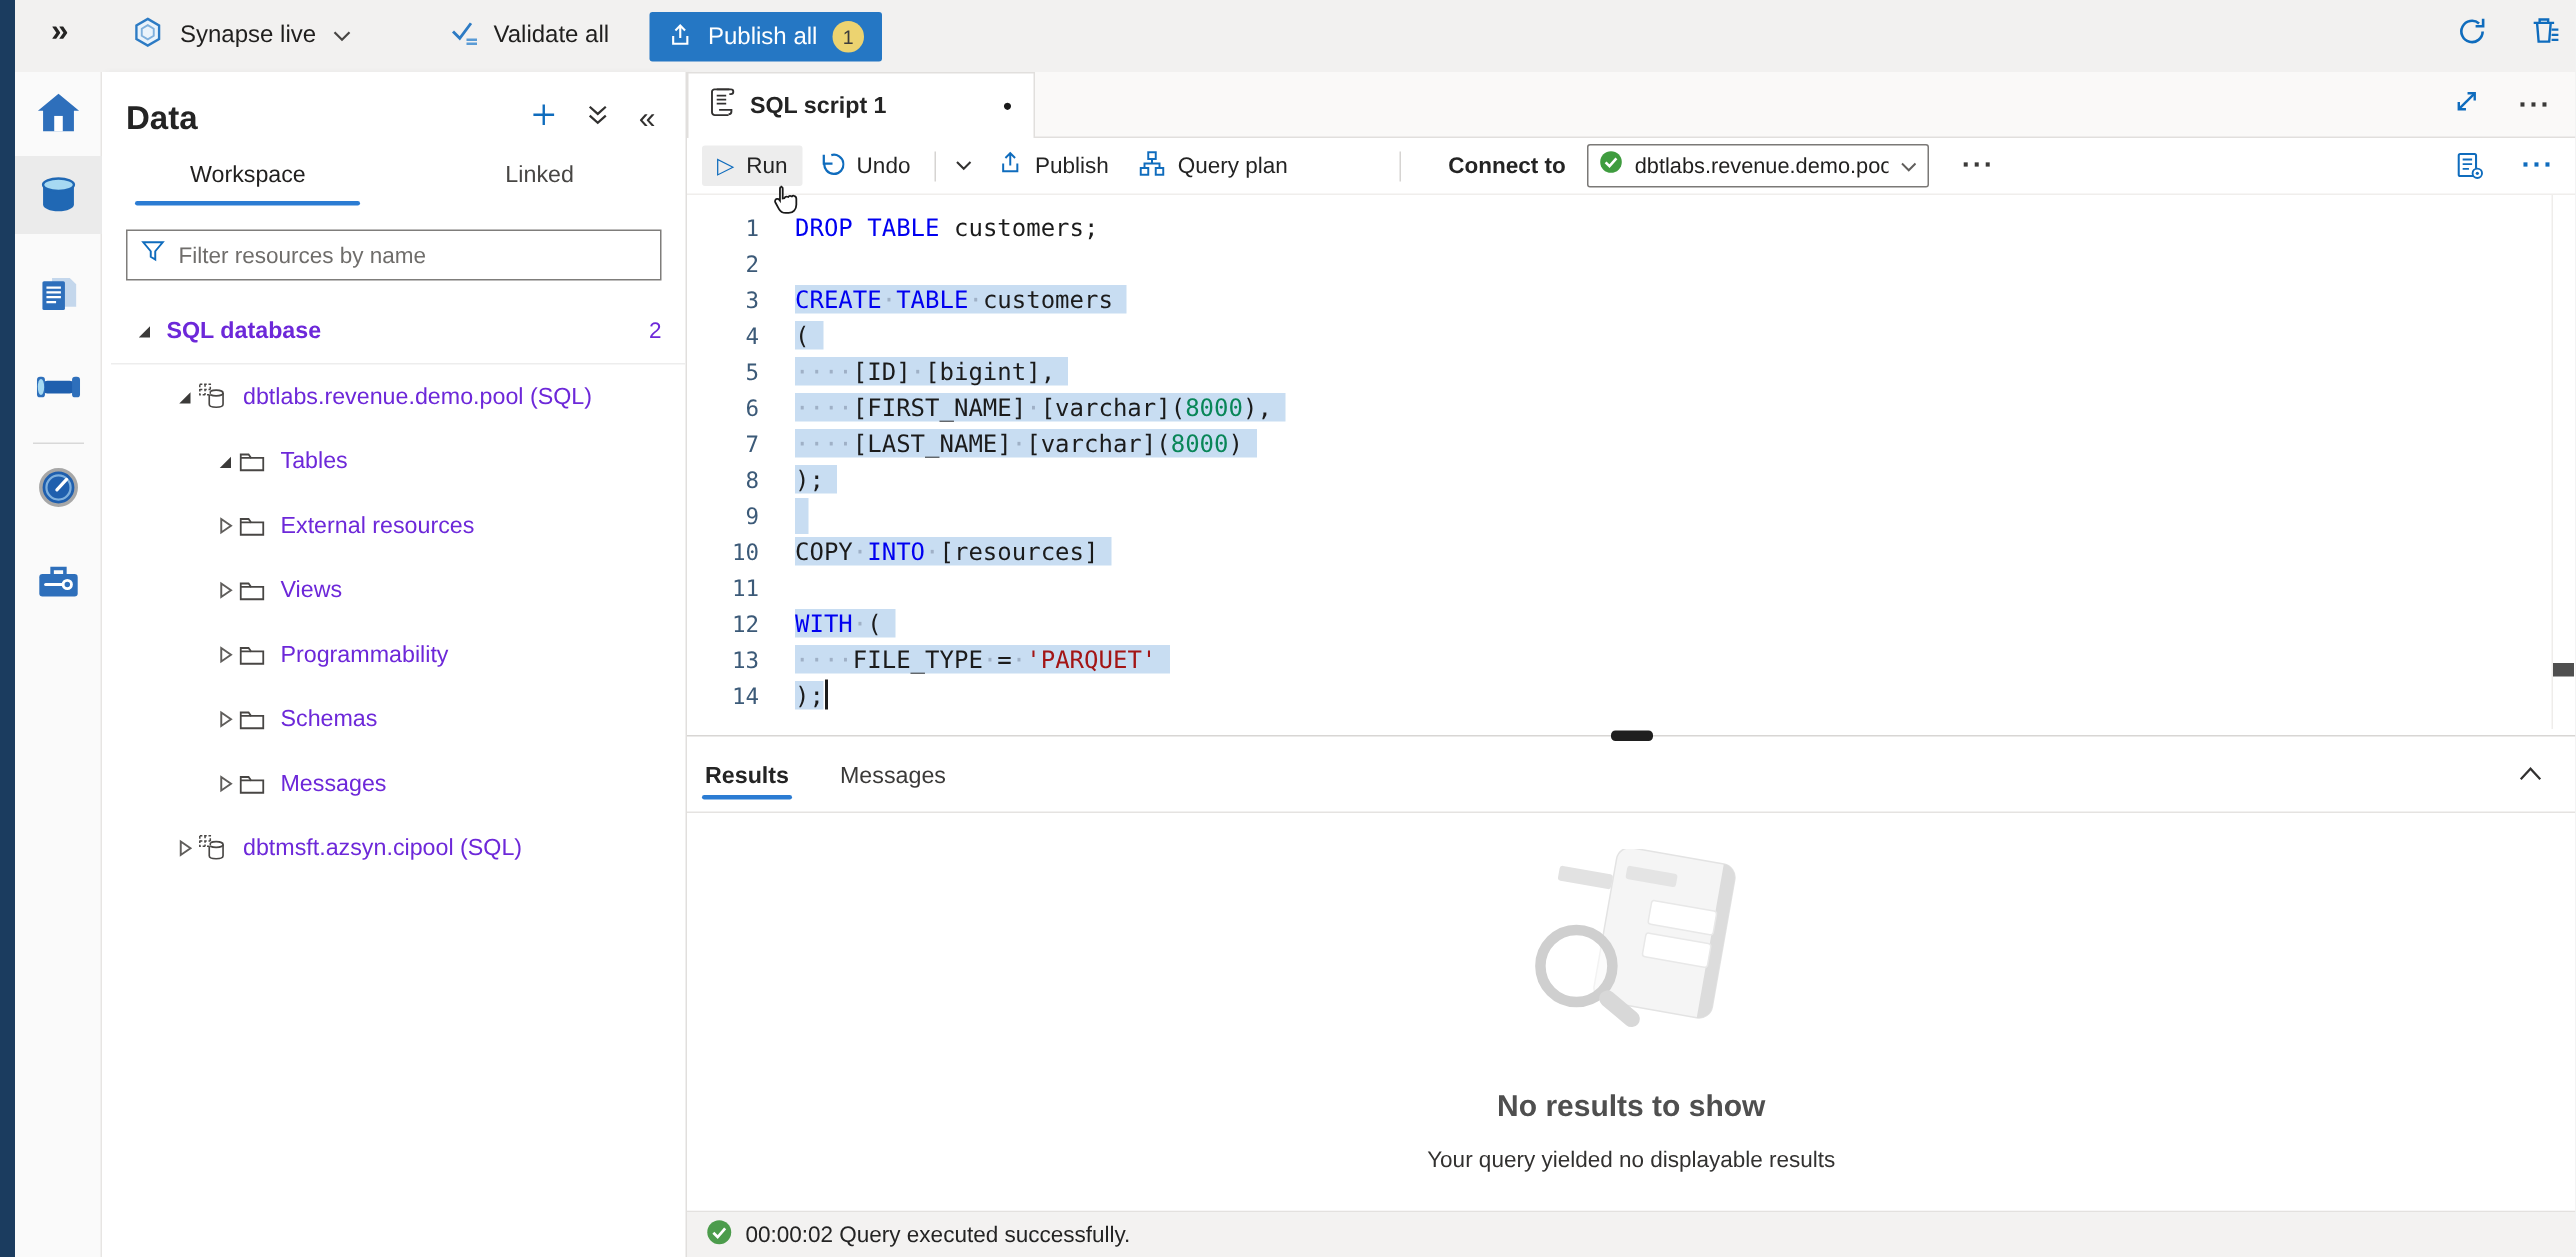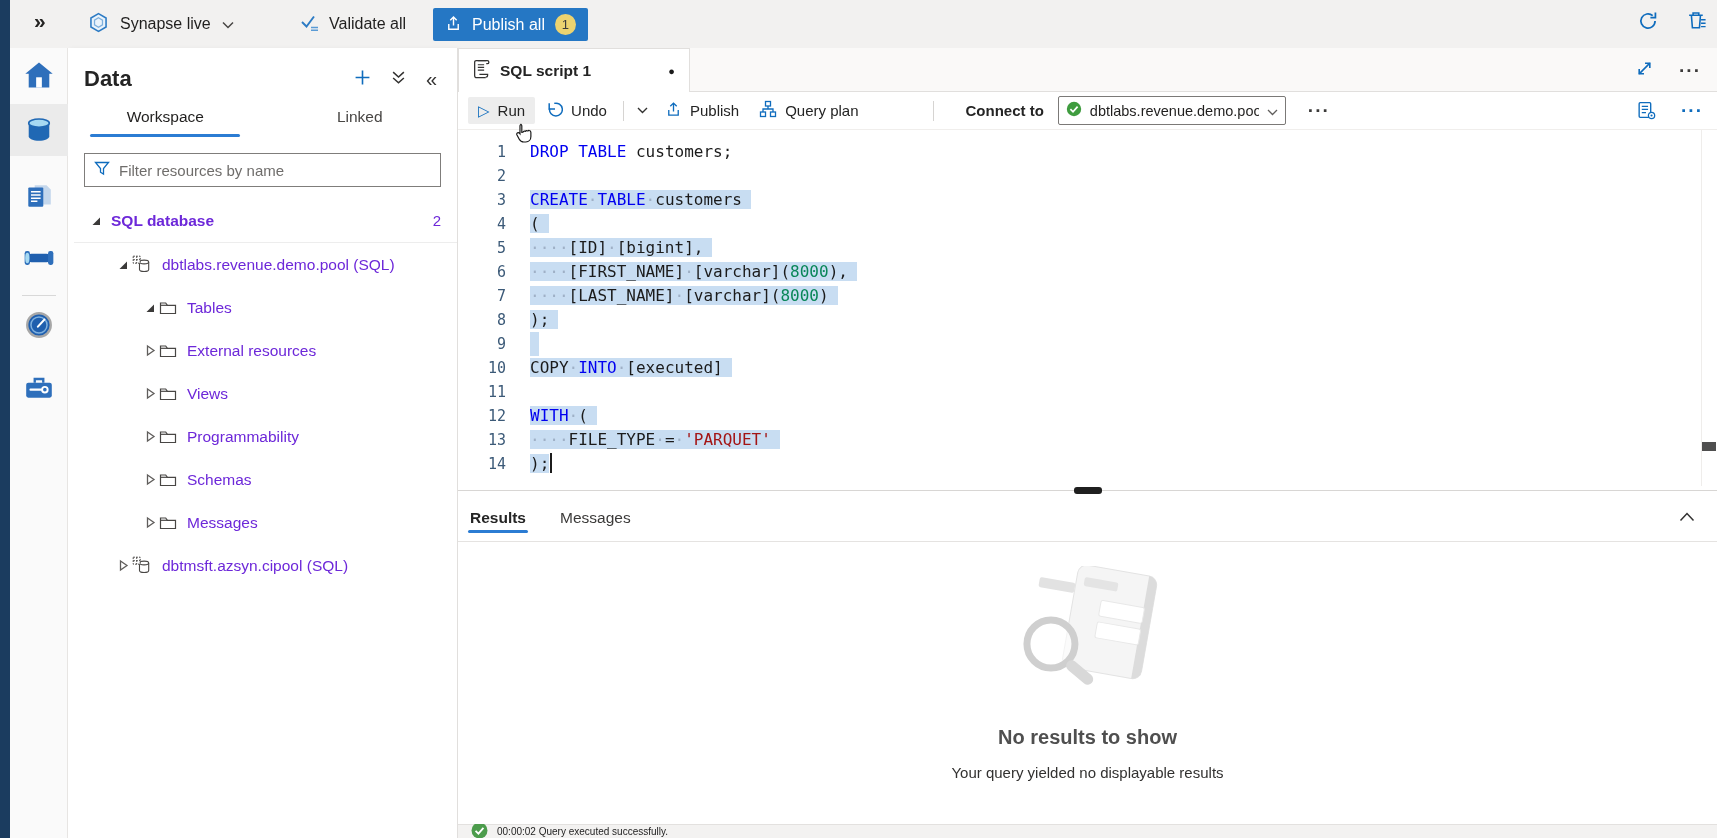--- a/index.html
+++ b/index.html
@@ -99,21 +99,21 @@
   .results-tab { font-size: 15.5px; color: #3b3a39; position: relative; height: 100%; display: flex; align-items: center; }
   .results-tab.active { font-weight: 700; color: #242424; }
   .results-tab.active::after { content: ""; position: absolute; left: -2px; right: -2px; bottom: 8px; height: 3px; background: #2b7cd3; border-radius: 2px; }
   .collapse-results { position: absolute; right: 22px; top: 14px; }
   .results-body { flex: 1; position: relative; background: #fff; }
   .empty-state { position: absolute; left: 50%; top: 24px; transform: translateX(-50%); text-align: center; }
   .empty-title { margin-top: 24px; font-size: 20px; font-weight: 700; color: #4f4f4f; }
   .empty-subtitle { margin-top: 15px; font-size: 15px; color: #323130; }
 
   
-  .statusbar { height: 14px; flex: none; background: #f3f2f1; border-top: 1px solid #e3e1df; display: flex; align-items: center; gap: 9px; padding-left: 13px; font-size: 10px; color: #242424; }
+  .statusbar { height: 31px; flex: none; background: #f3f2f1; border-top: 1px solid #e3e1df; display: flex; align-items: center; gap: 9px; padding-left: 13px; font-size: 15px; color: #242424; }
 
   
   #mouse-cursor { position: absolute; left: 512px; top: 122px; z-index: 50; }
 </style>
 </head>
 <body>
 
 <div id="app">
 
   <div id="topbar">
@@ -479,21 +479,21 @@
       <div id="code-lines">
           <div class="cl"><span class="ln">1</span><span class="ct"><span class="tok-kw">DROP</span> <span class="tok-kw">TABLE</span> <span class="tok-pl">customers;</span></span></div>
           <div class="cl"><span class="ln">2</span><span class="ct"></span></div>
           <div class="cl"><span class="ln">3</span><span class="ct"><span class="sel nlpad"><span class="tok-kw">CREATE</span><span class="tok-ws">·</span><span class="tok-kw">TABLE</span><span class="tok-ws">·</span><span class="tok-pl">customers</span></span></span></div>
           <div class="cl"><span class="ln">4</span><span class="ct"><span class="sel nlpad"><span class="tok-pl">(</span></span></span></div>
           <div class="cl"><span class="ln">5</span><span class="ct"><span class="sel nlpad"><span class="tok-ws">····</span><span class="tok-pl">[ID]</span><span class="tok-ws">·</span><span class="tok-pl">[bigint],</span></span></span></div>
           <div class="cl"><span class="ln">6</span><span class="ct"><span class="sel nlpad"><span class="tok-ws">····</span><span class="tok-pl">[FIRST_NAME]</span><span class="tok-ws">·</span><span class="tok-pl">[varchar](</span><span class="tok-num">8000</span><span class="tok-pl">),</span></span></span></div>
           <div class="cl"><span class="ln">7</span><span class="ct"><span class="sel nlpad"><span class="tok-ws">····</span><span class="tok-pl">[LAST_NAME]</span><span class="tok-ws">·</span><span class="tok-pl">[varchar](</span><span class="tok-num">8000</span><span class="tok-pl">)</span></span></span></div>
           <div class="cl"><span class="ln">8</span><span class="ct"><span class="sel nlpad"><span class="tok-pl">);</span></span></span></div>
           <div class="cl"><span class="ln">9</span><span class="ct"><span class="sel nlpad selempty"></span></span></div>
-          <div class="cl"><span class="ln">10</span><span class="ct"><span class="sel nlpad"><span class="tok-pl">COPY</span><span class="tok-ws">·</span><span class="tok-kw">INTO</span><span class="tok-ws">·</span><span class="tok-pl">[executed]</span></span></span></div>
+          <div class="cl"><span class="ln">10</span><span class="ct"><span class="sel nlpad"><span class="tok-pl">COPY</span><span class="tok-ws">·</span><span class="tok-kw">INTO</span><span class="tok-ws">·</span><span class="tok-pl">[resources]</span></span></span></div>
           <div class="cl"><span class="ln">11</span></div>
           <div class="cl"><span class="ln">12</span><span class="ct"><span class="sel nlpad"><span class="tok-kw">WITH</span><span class="tok-ws">·</span><span class="tok-pl">(</span></span></span></div>
           <div class="cl"><span class="ln">13</span><span class="ct"><span class="sel nlpad"><span class="tok-ws">····</span><span class="tok-pl">FILE_TYPE</span><span class="tok-ws">·</span><span class="tok-pl">=</span><span class="tok-ws">·</span><span class="tok-str">'PARQUET'</span></span></span></div>
           <div class="cl"><span class="ln">14</span><span class="ct"><span class="sel"><span class="tok-pl">);</span></span><span class="caret"></span></span></div>
         </div>
       <div class="vrail">
           <div class="vthumb"></div>
         </div>
     </div>
 

